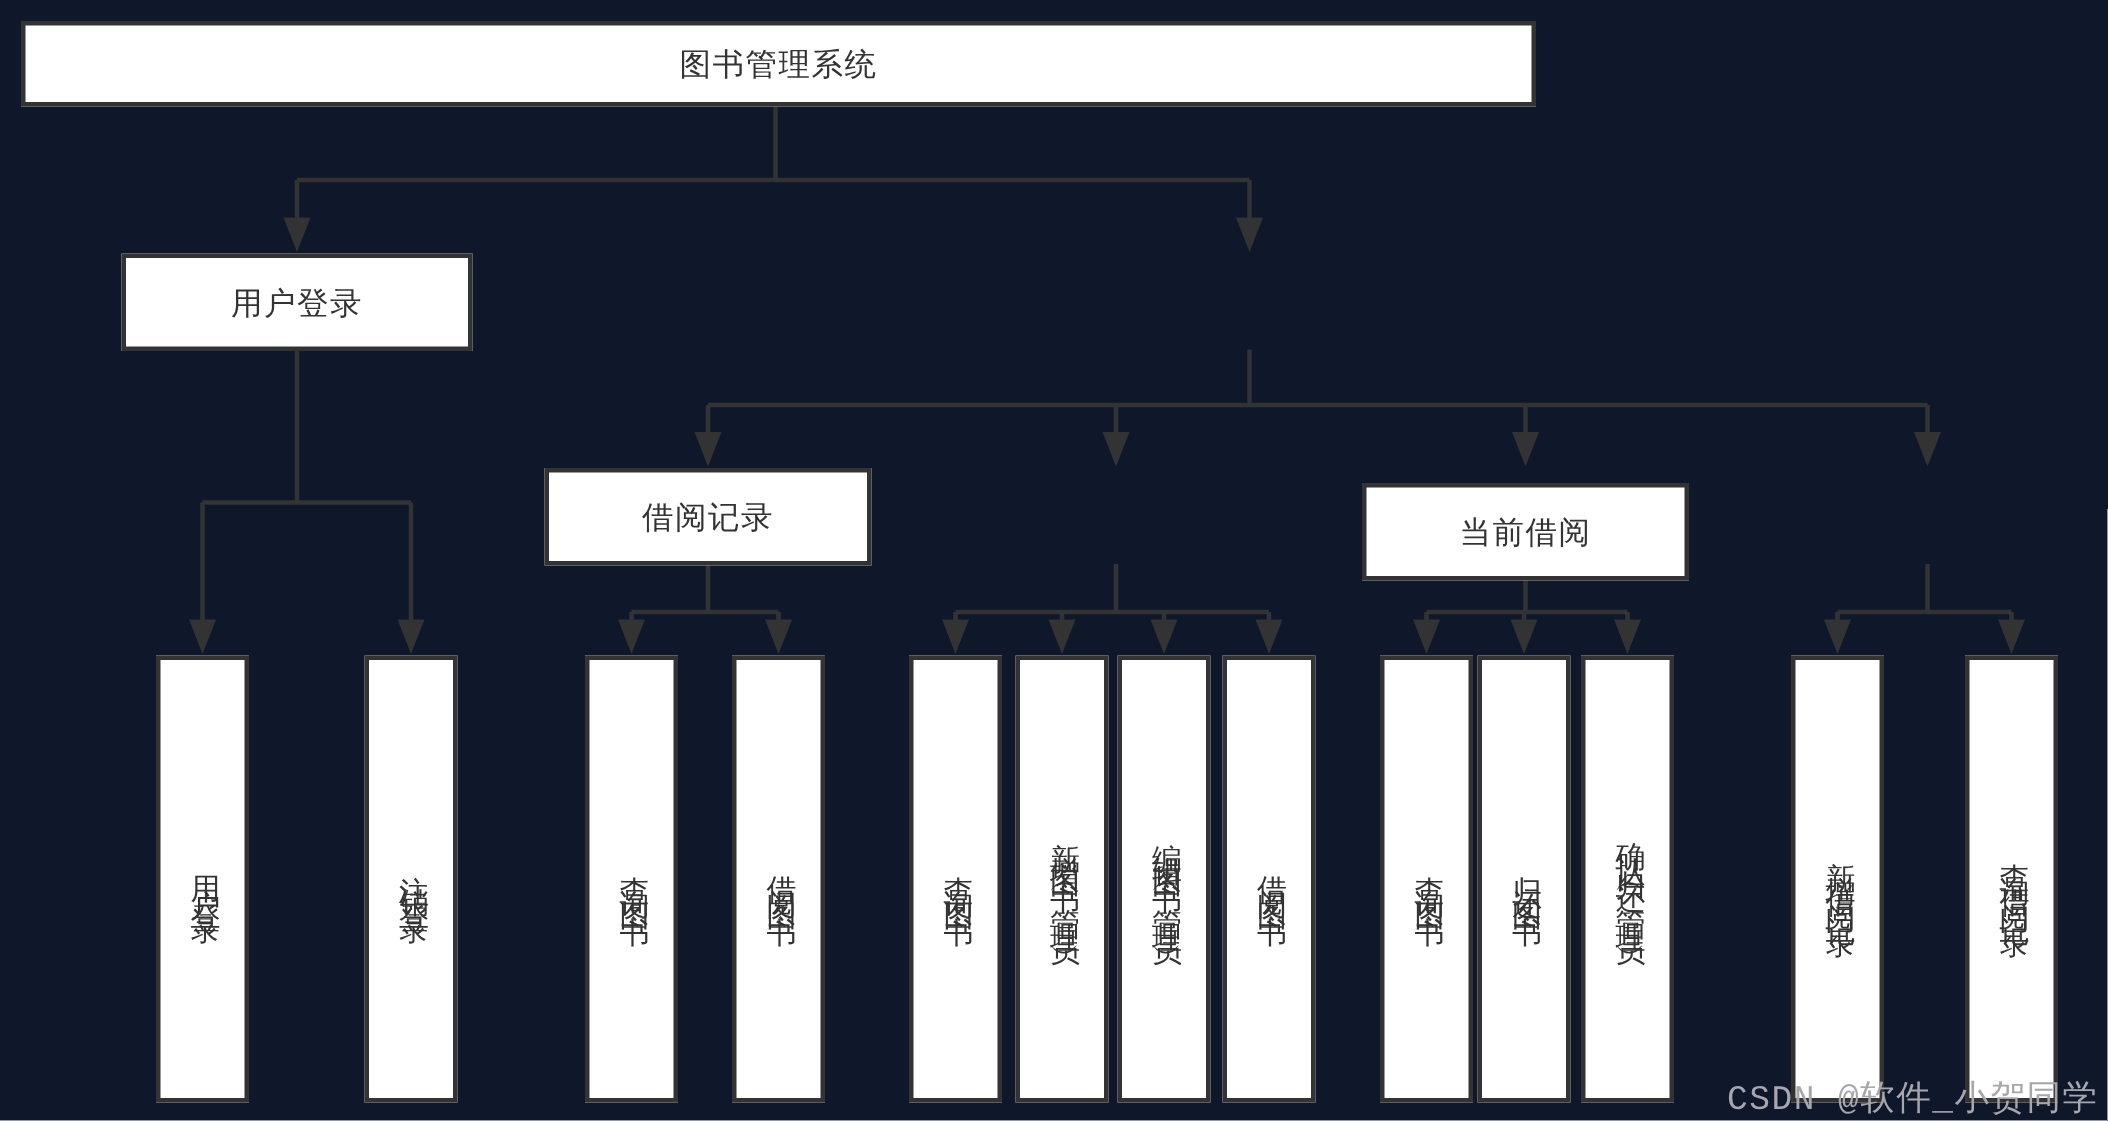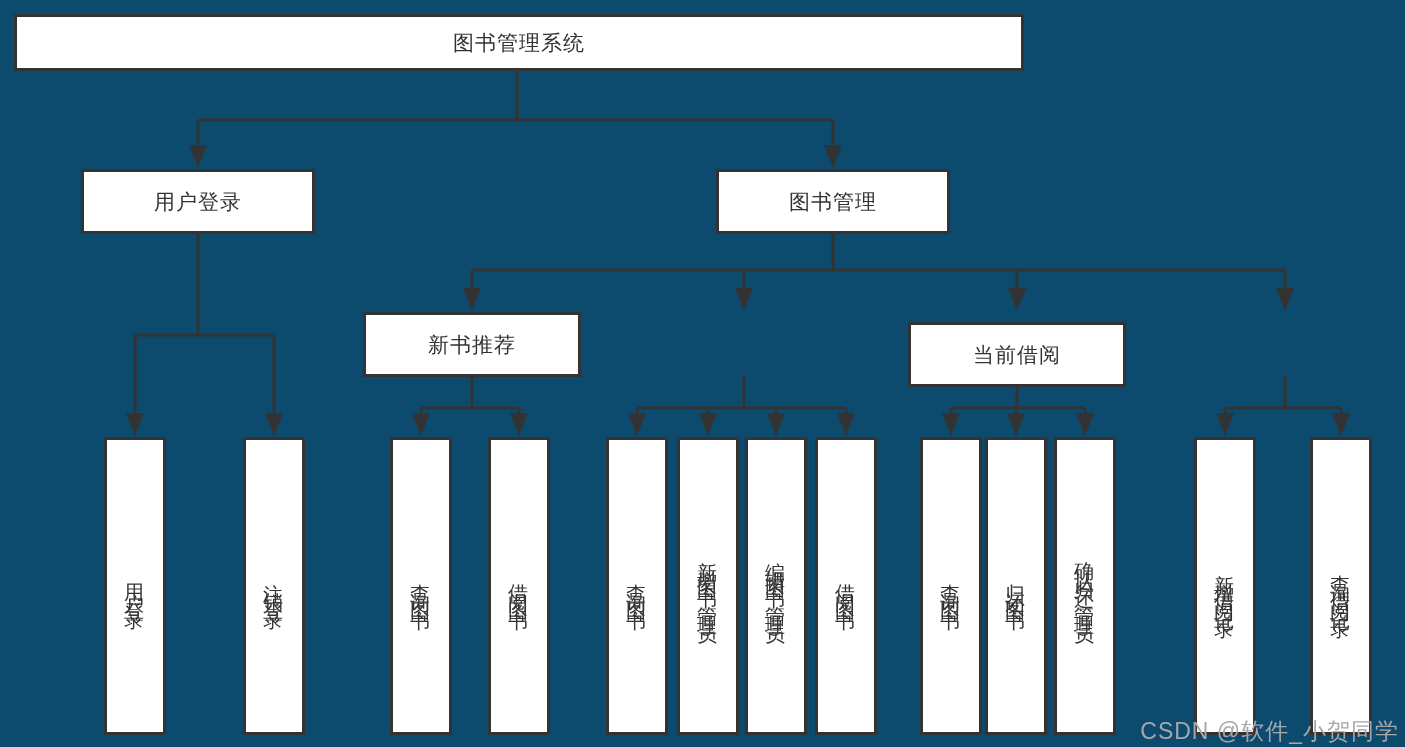--- a/index.html
+++ b/index.html
@@ -1,21 +1,21 @@
 <!DOCTYPE html>
 <html><head>
 <meta charset="utf-8">
 <style>
   html,body{margin:0;padding:0;background:#ffffff;}
   .canvas{
     position:relative;
     width:1405px;height:747px;
-    background:#0c4a6e;
+    background:#0f172a;
     overflow:hidden;
-    font-family:Liberation Sans, sans-serif;
+    font-family:Liberation Mono, monospace;
   }
   .wires{position:absolute;left:0;top:0;width:1405px;height:747px;}
   .node{
     position:absolute;
     box-sizing:border-box;
     background:#ffffff;
     border:3px solid #333333;
     display:flex;
     align-items:center;
     justify-content:center;
@@ -65,26 +65,23 @@
          M1332,413 L1350,413 L1341,436 Z"></path>
   </svg>
 
   <div class="node" style="left:14px;top:14px;width:1010px;height:57px">
     <span class="lbl">图书管理系统</span>
   </div>
 
   <div class="node" style="left:81px;top:169px;width:234px;height:65px">
     <span class="lbl">用户登录</span>
   </div>
-  <div class="node" style="left:716px;top:169px;width:234px;height:65px">
-    <span class="lbl">图书管理</span>
-  </div>
 
   <div class="node" style="left:363px;top:312px;width:218px;height:65px">
-    <span class="lbl">新书推荐</span>
+    <span class="lbl">借阅记录</span>
   </div>
   <div class="node" style="left:908px;top:322px;width:218px;height:65px">
     <span class="lbl">当前借阅</span>
   </div>
 
   <div class="node v" style="left:104px;top:437px;width:62px;height:298px">
     <span class="lbl">用户登录</span>
   </div>
   <div class="node v" style="left:243px;top:437px;width:62px;height:298px">
     <span class="lbl">注销登录</span>

